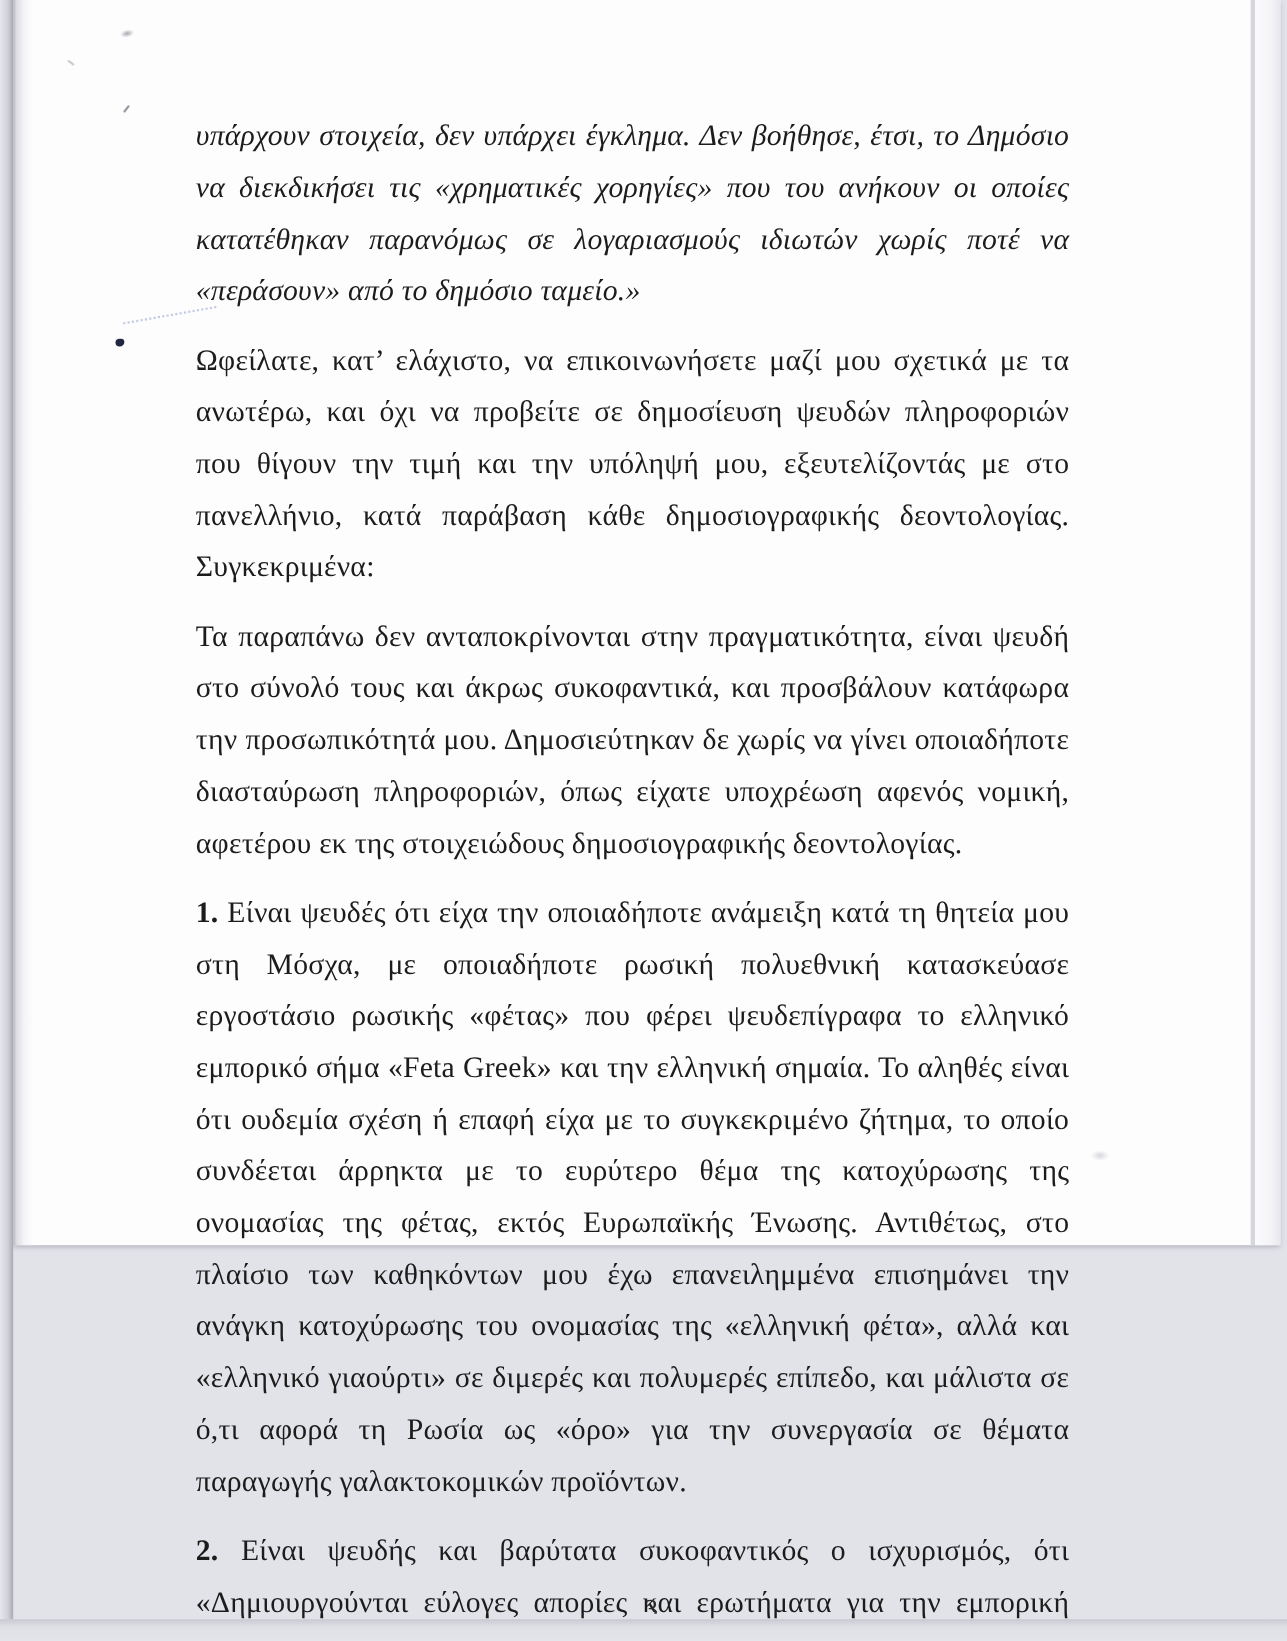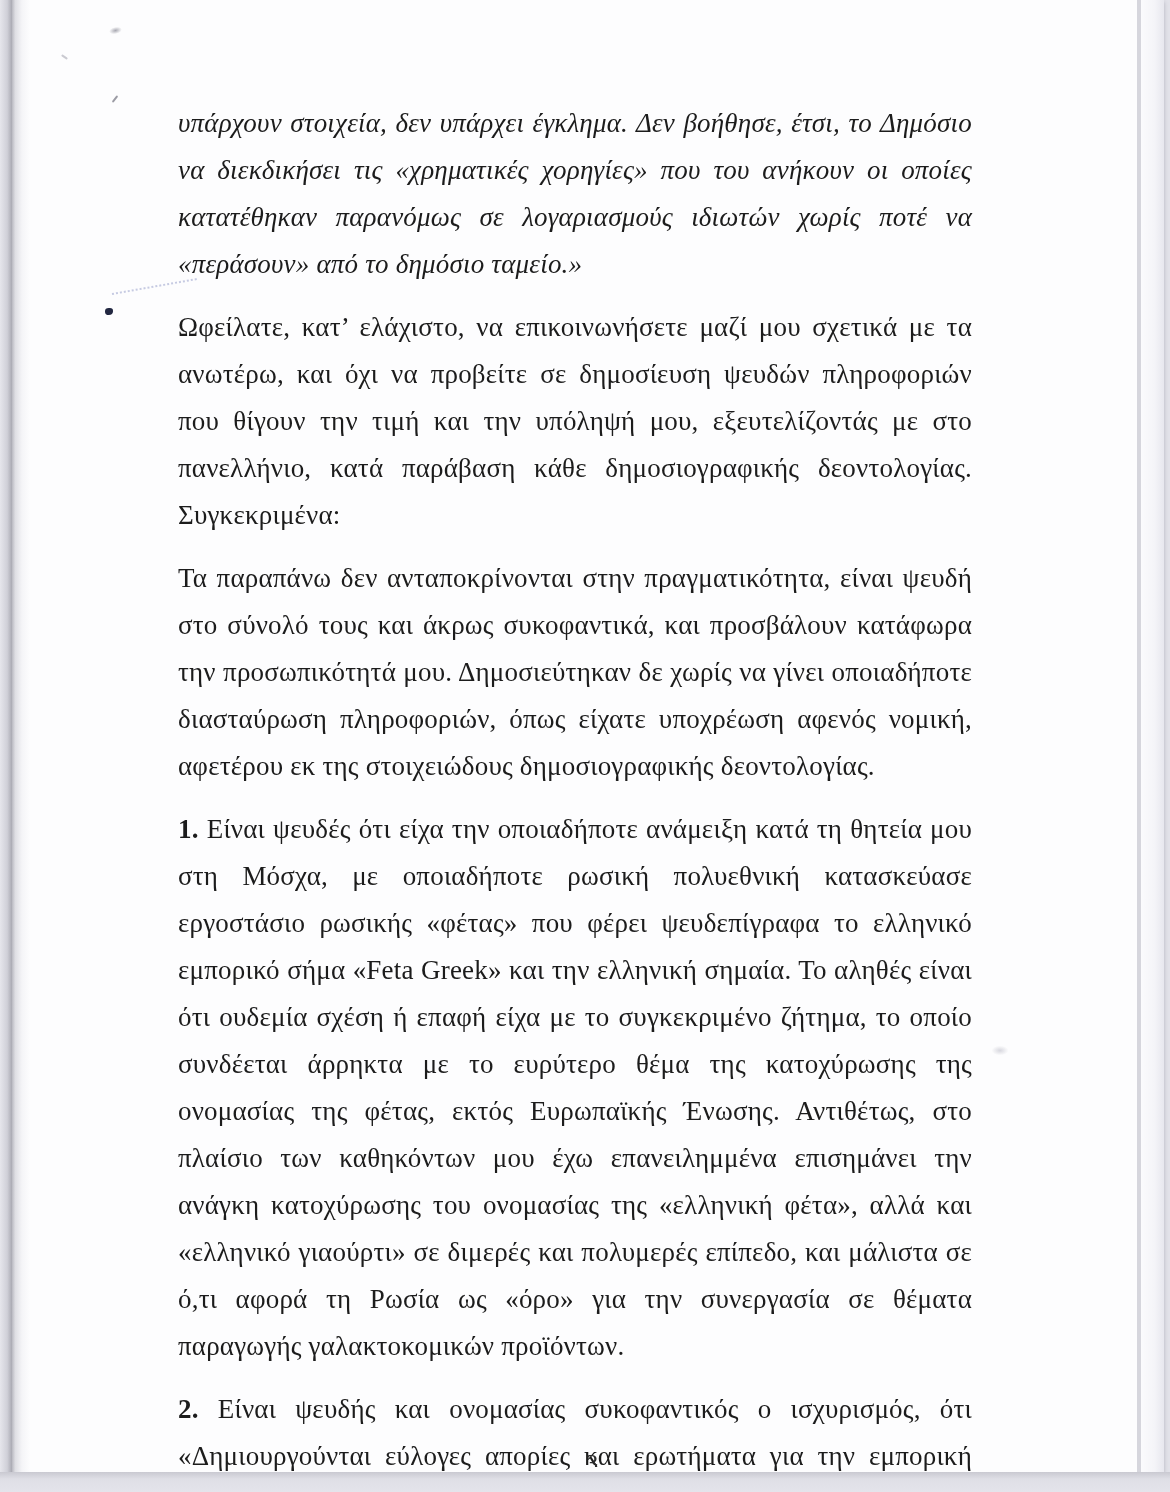--- a/index.html
+++ b/index.html
@@ -12,21 +12,21 @@
   }
   .scan-surface {
     position: absolute;
     left: 0; top: 0; width: 1170px; height: 1492px;
     background: #e2e2e9;
   }
   
   .page {
     position: absolute;
     left: 12px; top: 0;
-    width: 1152px; height: 1472px;
+    width: 1152px; height: 1132px;
     background: #fdfdfe;
     box-shadow: 0 2px 4px rgba(90,90,110,0.35);
   }
   
   .edge-left {
     position: absolute;
     left: 0; top: 0; width: 18px; height: 100%;
     background: linear-gradient(to right, #adadb6 0%, #d9d9df 18%, #f3f3f6 55%, #fdfdfe 100%);
     opacity: 0.85;
   }
@@ -142,21 +142,21 @@
     <div class="text-block">
 
       <p class="para italic">υπάρχουν στοιχεία, δεν υπάρχει έγκλημα. Δεν βοήθησε, έτσι, το Δημόσιο να διεκδικήσει τις «χρηματικές χορηγίες» που του ανήκουν οι οποίες κατατέθηκαν παρανόμως σε λογαριασμούς ιδιωτών χωρίς ποτέ να «περάσουν» από το δημόσιο ταμείο.»</p>
 
       <p class="para">Ωφείλατε, κατ’ ελάχιστο, να επικοινωνήσετε μαζί μου σχετικά με τα ανωτέρω, και όχι να προβείτε σε δημοσίευση ψευδών πληροφοριών που θίγουν την τιμή και την υπόληψή μου, εξευτελίζοντάς με στο πανελλήνιο, κατά παράβαση κάθε δημοσιογραφικής δεοντολογίας. Συγκεκριμένα:</p>
 
       <p class="para">Τα παραπάνω δεν ανταποκρίνονται στην πραγματικότητα, είναι ψευδή στο σύνολό τους και άκρως συκοφαντικά, και προσβάλουν κατάφωρα την προσωπικότητά μου. Δημοσιεύτηκαν δε χωρίς να γίνει οποιαδήποτε διασταύρωση πληροφοριών, όπως είχατε υποχρέωση αφενός νομική, αφετέρου εκ της στοιχειώδους δημοσιογραφικής δεοντολογίας.</p>
 
       <p class="para"><span class="num">1.</span> <span>Είναι ψευδές ότι είχα την οποιαδήποτε ανάμειξη κατά τη θητεία μου στη Μόσχα, με οποιαδήποτε ρωσική πολυεθνική κατασκεύασε εργοστάσιο ρωσικής «φέτας» που φέρει ψευδεπίγραφα το ελληνικό εμπορικό σήμα «Feta Greek» και την ελληνική σημαία. Το αληθές είναι ότι ουδεμία σχέση ή επαφή είχα με το συγκεκριμένο ζήτημα, το οποίο συνδέεται άρρηκτα με το ευρύτερο θέμα της κατοχύρωσης της ονομασίας της φέτας, εκτός Ευρωπαϊκής Ένωσης. Αντιθέτως, στο πλαίσιο των καθηκόντων μου έχω επανειλημμένα επισημάνει την ανάγκη κατοχύρωσης του ονομασίας της «ελληνική φέτα», αλλά και «ελληνικό γιαούρτι» σε διμερές και πολυμερές επίπεδο, και μάλιστα σε ό,τι αφορά τη Ρωσία ως «όρο» για την συνεργασία σε θέματα παραγωγής γαλακτοκομικών προϊόντων.</span></p>
 
-      <p class="para"><span class="num">2.</span> <span>Είναι ψευδής και ονομασίας συκοφαντικός ο ισχυρισμός, ότι</span> <span class="inline-quote">«Δημιουργούνται εύλογες απορίες και ερωτήματα για την εμπορική αυτή</span></p>
+      <p class="para"><span class="num">2.</span> <span>Είναι ψευδής και βαρύτατα συκοφαντικός ο ισχυρισμός, ότι</span> <span class="inline-quote">«Δημιουργούνται εύλογες απορίες και ερωτήματα για την εμπορική αυτή</span></p>
 
     </div>
 
     <div class="page-number-clip">
       <span>3</span>
     </div>
   </div>
 
   <div class="scan-left"></div>
   <div class="scan-bottom"></div>

